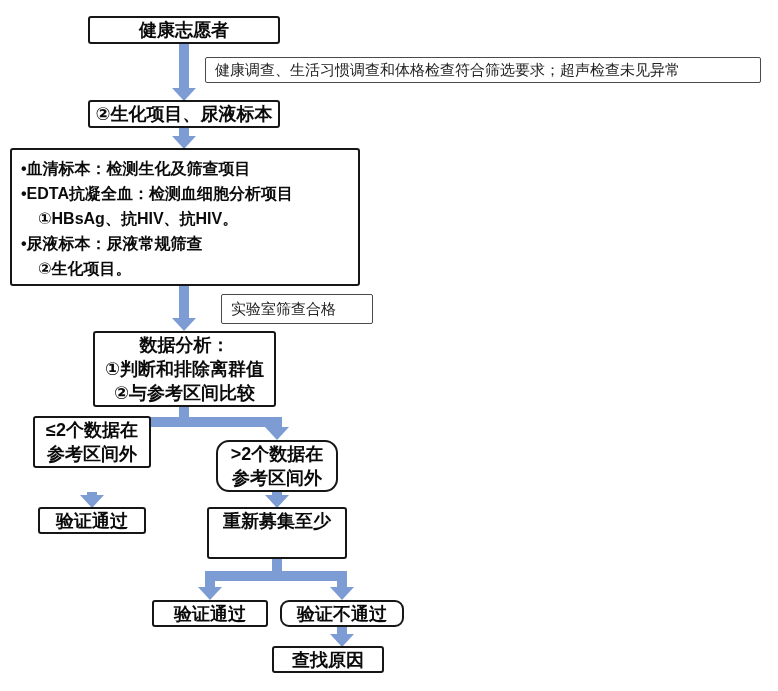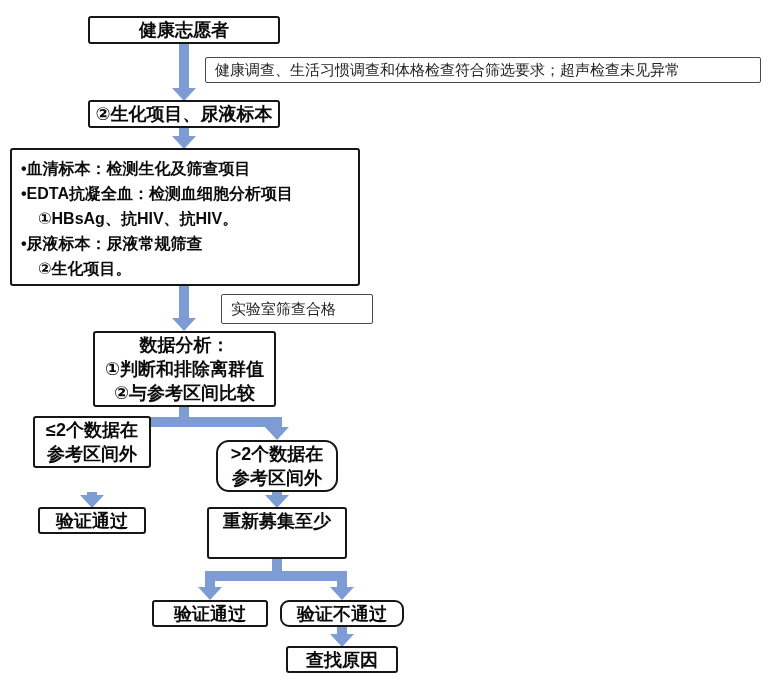--- a/index.html
+++ b/index.html
@@ -145,17 +145,17 @@
     <div class="ln">验证通过</div>
   </div>
 
   <div class="box" style="left:280px; top:600px; width:124px; height:27px;border-radius:9px;">
     <div class="ln">验证不通过</div>
   </div>
 
   <div class="shaft" style="left:337px; top:627px; height:7px;"></div>
   <div class="head" style="left:330px; top:634px;"></div>
 
-  <div class="box" style="left:286px; top:646px; width:112px; height:27px;">
+  <div class="box" style="left:272px; top:646px; width:112px; height:27px;">
     <div class="ln">查找原因</div>
   </div>
 
 </div>
 
 </body></html>

